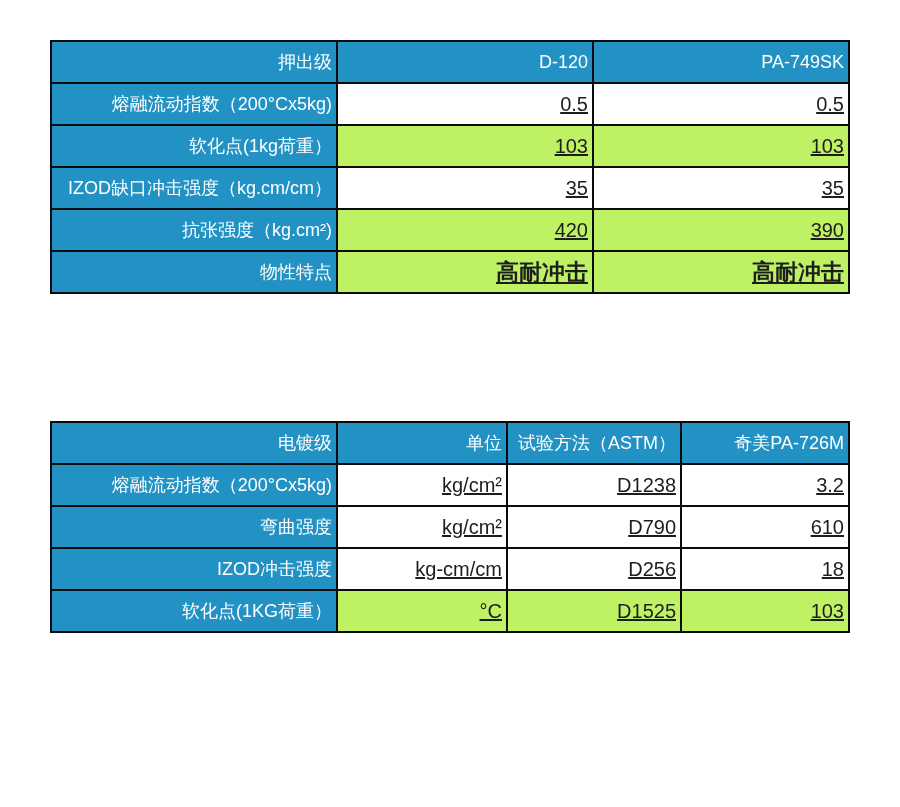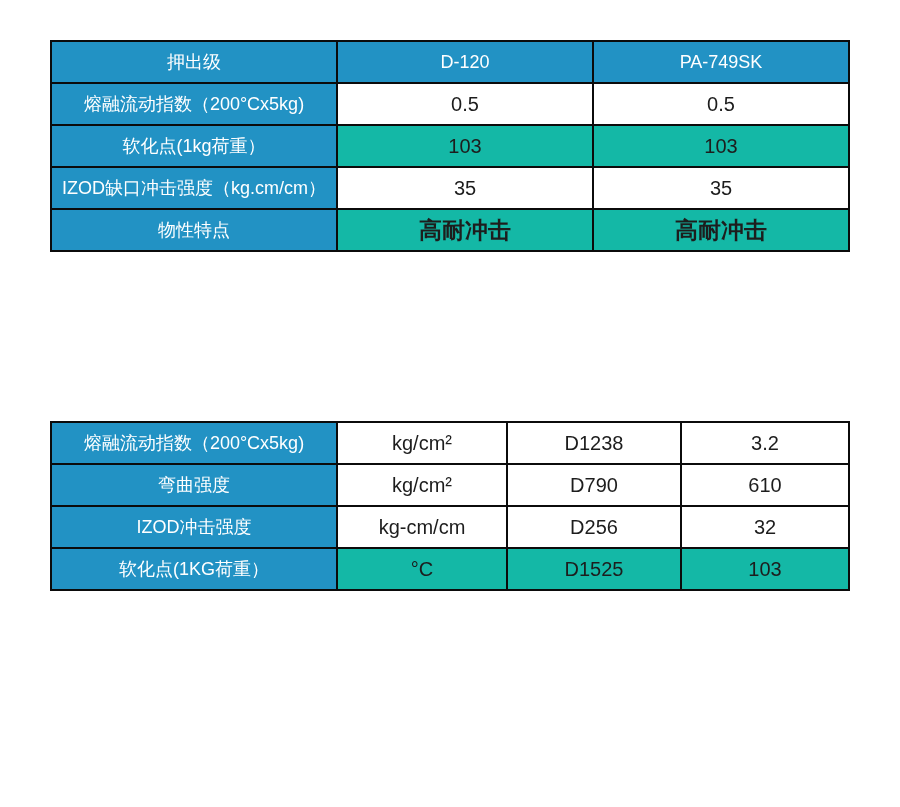--- a/index.html
+++ b/index.html
@@ -15,40 +15,41 @@
     border-collapse: collapse;
     table-layout: fixed;
     width: 798px;
     background: #ffffff;
   }
   #extrusion-table { top: 40px; }
   #plating-table  { top: 421px; }
   td, th {
     border: 2px solid #0b0b0b;
     height: 42px;
-    text-align: center;
+    text-align: right;
     vertical-align: middle;
     padding: 0 4px;
     overflow: hidden;
     white-space: nowrap;
   }
   .blue {
     background: #2292c4;
     color: #ffffff;
     font-size: 18px;
     font-weight: 400;
   }
   th.blue { font-weight: 400; }
   .val {
     color: #1d1d1d;
     font-size: 20px;
     font-weight: 400;
     background: #ffffff;
+    text-decoration: underline;
   }
-  tr.alt .val { background: #14b8a6; }
+  tr.alt .val { background: #bef264; }
   tr.bold-vals .val { font-weight: 700; font-size: 23px; }
 </style>
 </head>
 <body>
 
 <table id="extrusion-table">
   <colgroup>
     <col style="width:286px">
       <col style="width:256px">
       <col style="width:256px">
@@ -67,53 +68,64 @@
   <tr class="alt">
     <td class="blue">软化点(1kg荷重）</td>
     <td class="val">103</td>
     <td class="val">103</td>
   </tr>
   <tr>
     <td class="blue">IZOD缺口冲击强度（kg.cm/cm）</td>
     <td class="val">35</td>
     <td class="val">35</td>
   </tr>
+  <tr class="alt">
+    <td class="blue">抗张强度（kg.cm²)</td>
+    <td class="val">420</td>
+    <td class="val">390</td>
+  </tr>
   <tr class="alt bold-vals">
     <td class="blue">物性特点</td>
     <td class="val">高耐冲击</td>
     <td class="val">高耐冲击</td>
   </tr>
 </tbody>
   </table>
 
 <table id="plating-table">
   <colgroup>
     <col style="width:286px">
       <col style="width:170px">
       <col style="width:174px">
       <col style="width:168px">
   </colgroup>
   <tbody>
+      <tr>
+    <th class="blue">电镀级</th>
+    <th class="blue">单位</th>
+    <th class="blue">试验方法（ASTM）</th>
+    <th class="blue">奇美PA-726M</th>
+  </tr>
   <tr>
     <td class="blue">熔融流动指数（200°Cx5kg)</td>
     <td class="val">kg/cm²</td>
     <td class="val">D1238</td>
     <td class="val">3.2</td>
   </tr>
   <tr>
     <td class="blue">弯曲强度</td>
     <td class="val">kg/cm²</td>
     <td class="val">D790</td>
     <td class="val">610</td>
   </tr>
   <tr>
     <td class="blue">IZOD冲击强度</td>
     <td class="val">kg-cm/cm</td>
     <td class="val">D256</td>
-    <td class="val">32</td>
+    <td class="val">18</td>
   </tr>
   <tr class="alt">
     <td class="blue">软化点(1KG荷重）</td>
     <td class="val">°C</td>
     <td class="val">D1525</td>
     <td class="val">103</td>
   </tr>
 </tbody>
   </table>
 

